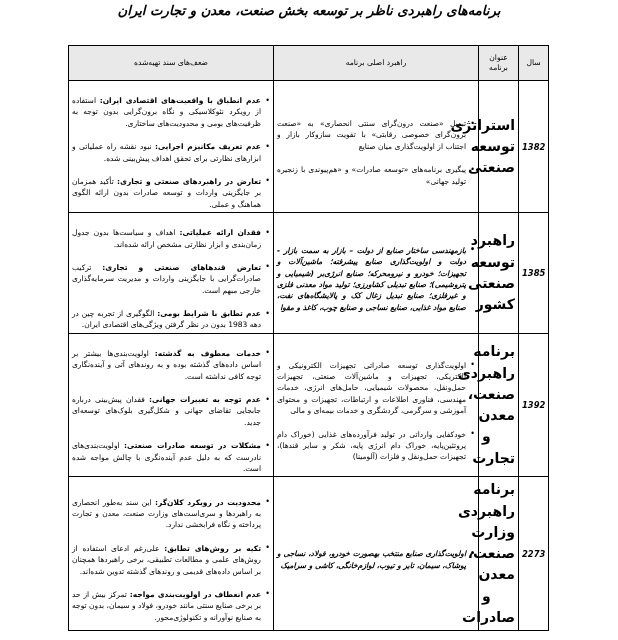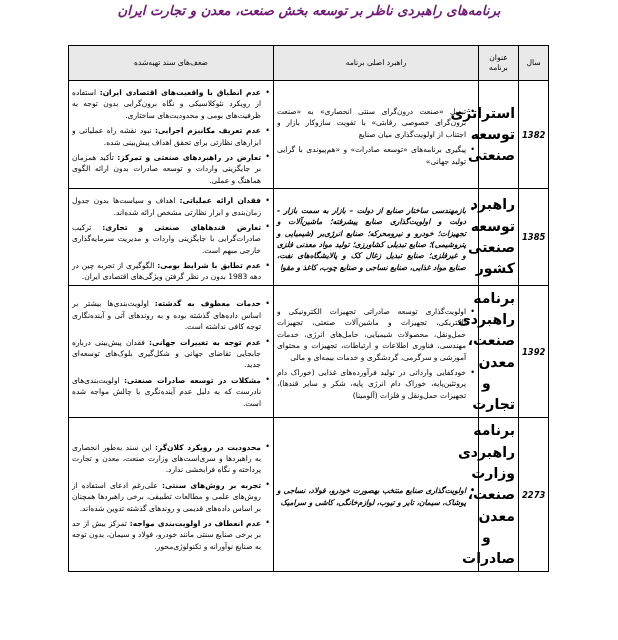--- a/index.html
+++ b/index.html
@@ -24,21 +24,21 @@
   }
 
   .doc-title {
     width: 500px;
     margin: 2px auto 3px auto;
     text-align: center;
     font-size: 13.2px;
     font-weight: bold;
     font-style: italic;
     line-height: 1.42;
-    color: #701a75;
+    color: #000000;
     letter-spacing: -0.1px;
   }
 
   .table-wrap {
     position: absolute;
     left: 69px;
     top: 43px;
     width: 480px;
   }
 
@@ -96,21 +96,21 @@
   }
 
   ul.blist {
     list-style: none;
     margin: 0;
     padding: 0;
   }
   ul.blist > li {
     position: relative;
     padding-right: 9px;
-    margin: 4px 0 3px 0;
+    margin: 12px 0 3px 0;
     font-size: 7.5px;
     line-height: 1.52;
     text-align: justify;
     text-justify: inter-word;
   }
   ul.blist > li:last-child { margin-bottom: 0; }
   ul.blist > li::before {
     content: "•";
     position: absolute;
     right: 0;
@@ -149,28 +149,28 @@
           <th>ضعف‌های سند تهیه‌شده</th>
         </tr>
       </thead>
       <tbody id="tbody">
           <tr>
             <td class="year">1382</td>
             <td class="name">استراتژی توسعه صنعتی</td>
             <td class="cell">
               <ul class="blist r-strat-1">
                 <li>تبدیل «صنعت درون‌گرای سنتی انحصاری» به «صنعت برون‌گرای خصوصی رقابتی» با تقویت سازوکار بازار و اجتناب از اولویت‌گذاری میان صنایع</li>
-                <li>پیگیری برنامه‌های «توسعه صادرات» و «هم‌پیوندی با گرایی تولید جهانی»</li>
+                <li>پیگیری برنامه‌های «توسعه صادرات» و «هم‌پیوندی با زنجیره تولید جهانی»</li>
               </ul>
             </td>
             <td class="cell">
               <ul class="blist">
                 <li><span class="bullet-lead">عدم انطباق با واقعیت‌های اقتصادی ایران:</span><span> استفاده از رویکرد نئوکلاسیکی و نگاه برون‌گرایی بدون توجه به ظرفیت‌های بومی و محدودیت‌های ساختاری.</span></li>
                 <li><span class="bullet-lead">عدم تعریف مکانیزم اجرایی:</span><span> نبود نقشه راه عملیاتی و ابزارهای نظارتی برای تحقق اهداف پیش‌بینی شده.</span></li>
-                <li><span class="bullet-lead">تعارض در راهبردهای صنعتی و تمرکز:</span><span> تأکید همزمان بر جایگزینی واردات و توسعه صادرات بدون ارائه الگوی هماهنگ و عملی.</span></li>
+                <li><span class="bullet-lead">تعارض در راهبردهای صنعتی و تجاری:</span><span> تأکید همزمان بر جایگزینی واردات و توسعه صادرات بدون ارائه الگوی هماهنگ و عملی.</span></li>
               </ul>
             </td>
           </tr>
           <tr>
             <td class="year">1385</td>
             <td class="name">راهبرد توسعه صنعتی کشور</td>
             <td class="cell">
               <ul class="blist r-strat-2">
                 <li>بازمهندسی ساختار صنایع از دولت – بازار به سمت بازار - دولت و اولویت‌گذاری صنایع پیشرفته؛ ماشین‌آلات و تجهیزات؛ خودرو و نیرومحرکه؛ صنایع انرژی‌بر (شیمیایی و پتروشیمی)؛ صنایع تبدیلی کشاورزی؛ تولید مواد معدنی فلزی و غیرفلزی؛ صنایع تبدیل زغال کک و پالایشگاه‌های نفت، صنایع مواد غذایی، صنایع نساجی و صنایع چوب، کاغذ و مقوا</li>
               </ul>
@@ -204,21 +204,21 @@
             <td class="year">2273</td>
             <td class="name">برنامه راهبردی وزارت صنعت، معدن و صادرات</td>
             <td class="cell">
               <ul class="blist r-strat-4">
                 <li>اولویت‌گذاری صنایع منتخب بهصورت خودرو، فولاد، نساجی و پوشاک، سیمان، تایر و تیوب، لوازم‌خانگی، کاشی و سرامیک</li>
               </ul>
             </td>
             <td class="cell">
               <ul class="blist">
                 <li><span class="bullet-lead">محدودیت در رویکرد کلان‌گر:</span><span> این سند به‌طور انحصاری به راهبردها و سری‌است‌های وزارت صنعت، معدن و تجارت پرداخته و نگاه فرابخشی ندارد.</span></li>
-                <li><span class="bullet-lead">تجربه بر روش‌های سنتی:</span><span> علی‌رغم ادعای استفاده از روش‌های علمی و مطالعات تطبیقی، برخی راهبردها همچنان بر اساس داده‌های قدیمی و روندهای گذشته تدوین شده‌اند.</span></li>
+                <li><span class="bullet-lead">تکیه بر روش‌های تطابق:</span><span> علی‌رغم ادعای استفاده از روش‌های علمی و مطالعات تطبیقی، برخی راهبردها همچنان بر اساس داده‌های قدیمی و روندهای گذشته تدوین شده‌اند.</span></li>
                 <li><span class="bullet-lead">عدم انعطاف در اولویت‌بندی مواجه:</span><span> تمرکز بیش از حد بر برخی صنایع سنتی مانند خودرو، فولاد و سیمان، بدون توجه به صنایع نوآورانه و تکنولوژی‌محور.</span></li>
               </ul>
             </td>
           </tr>
         </tbody>
     </table>
   </div>
 
 </div>
 

